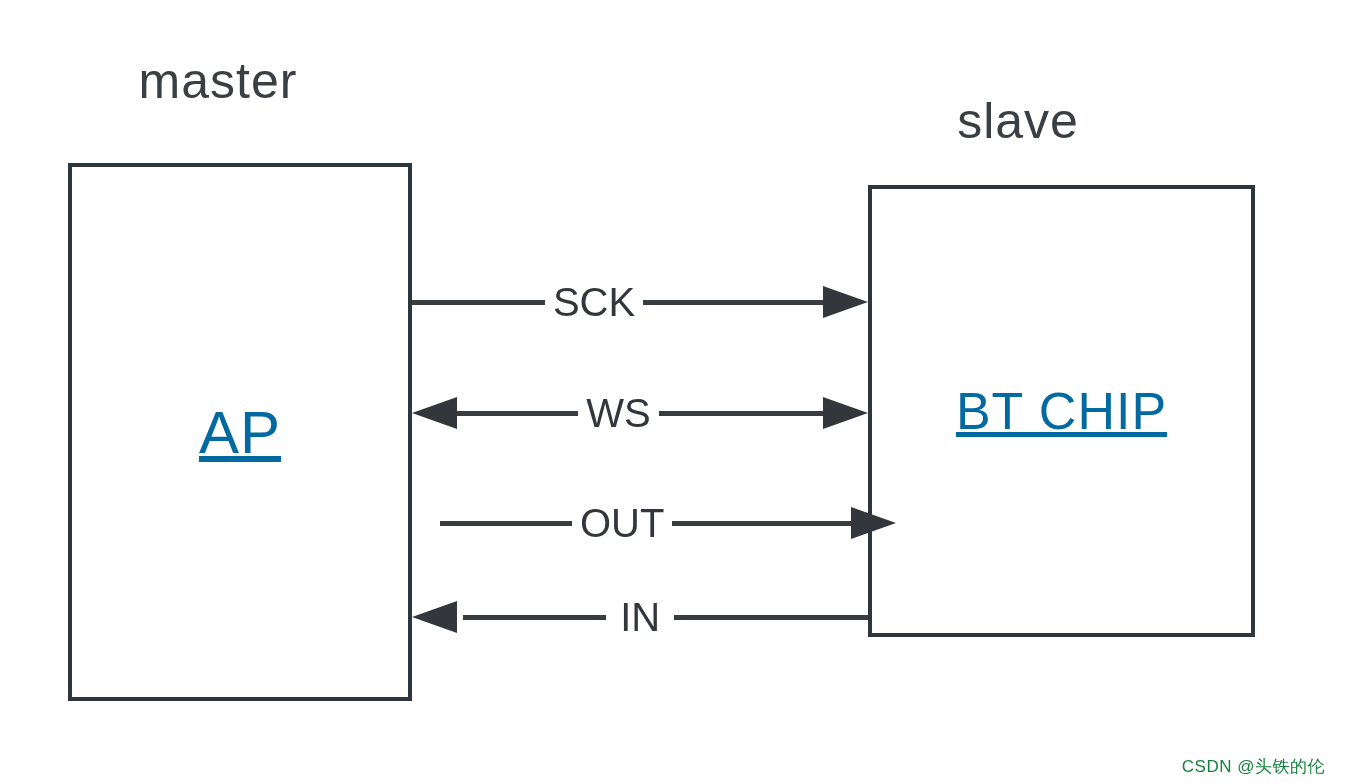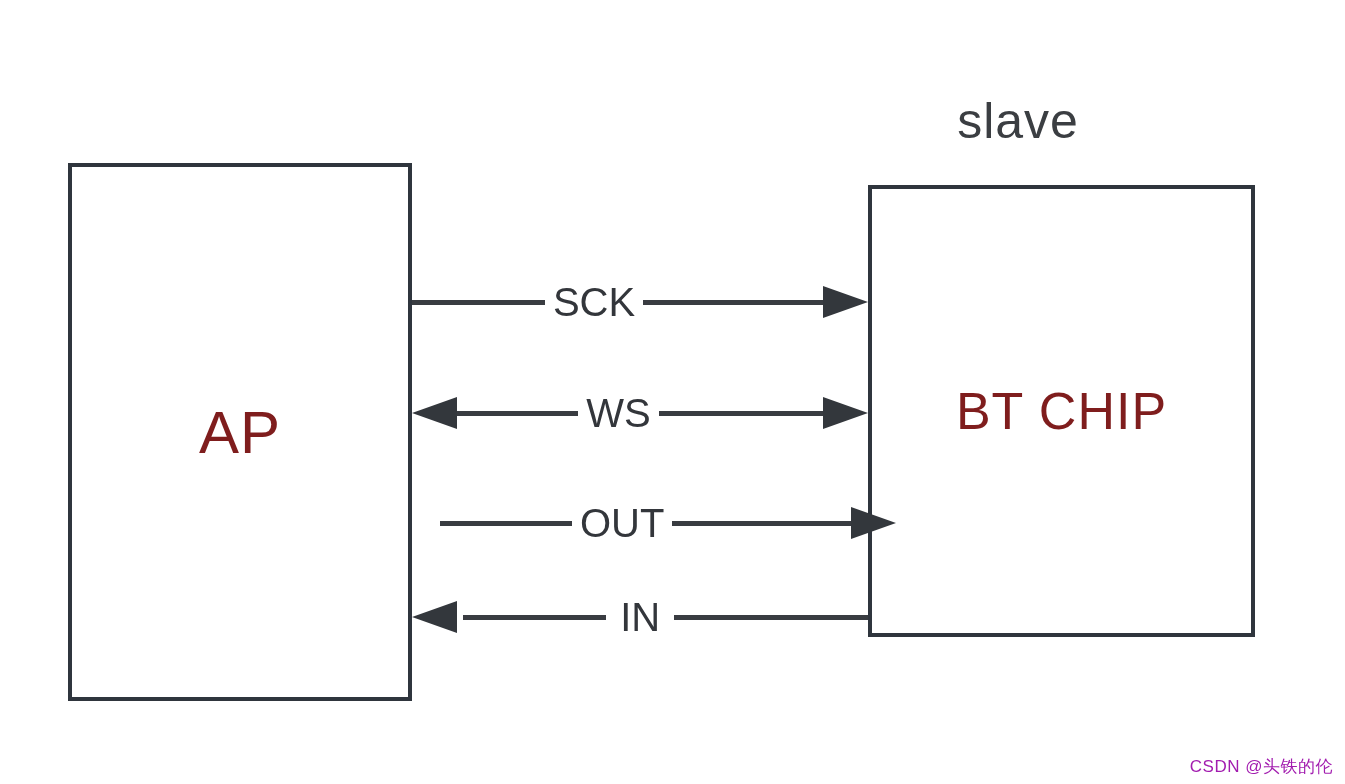--- a/index.html
+++ b/index.html
@@ -25,22 +25,23 @@
     background:#ffffff;
     display:flex;
     align-items:center;
     justify-content:center;
     box-sizing:border-box;
   }
   .master-box{left:68px;top:163px;width:344px;height:538px;}
   .slave-box{left:868px;top:185px;width:387px;height:452px;}
   .block-label{
     font-size:60px;
-    color:#7f1d1d;
+    color:#0369a1;
     letter-spacing:1px;
+    text-decoration:underline;
   }
   .slave-box .block-label{font-size:52px;}
   .signal-row{
     position:absolute;
     left:412px;width:456px;height:60px;
     display:flex;
     align-items:center;
   }
   .row-sck{top:272px;}
   .row-ws{top:383px;}
@@ -61,31 +62,32 @@
     border-bottom:16px solid transparent;
     border-left:45px solid #33373c;
   }
   .arrow-left{
     border-top:16px solid transparent;
     border-bottom:16px solid transparent;
     border-right:45px solid #33373c;
   }
   .watermark{
     position:absolute;
-    right:12px;bottom:6px;
+    right:20px;bottom:6px;
     font-size:17px;
-    color:#a21caf;
+    color:#15803d;
     letter-spacing:0.5px;
   }
 </style>
 </head>
 <body>
 
 <div class="canvas">
 
+  <div class="block-title master-title">master</div>
 
   <div class="block-box master-box">
     <span class="block-label">AP</span>
   </div>
 
   <div class="block-title slave-title">slave</div>
 
   <div class="block-box slave-box">
     <span class="block-label">BT CHIP</span>
   </div>

